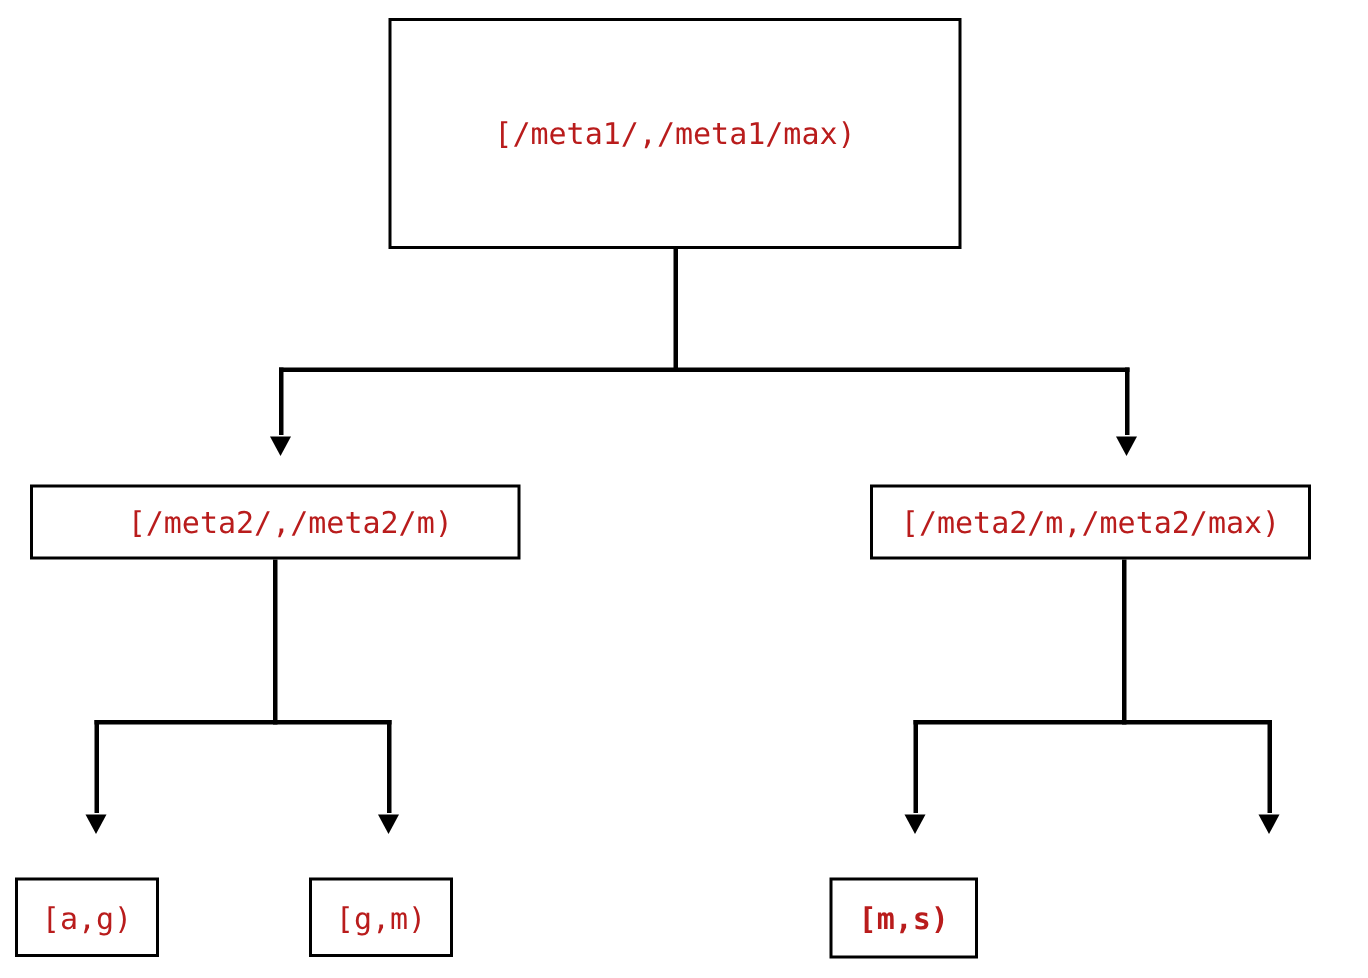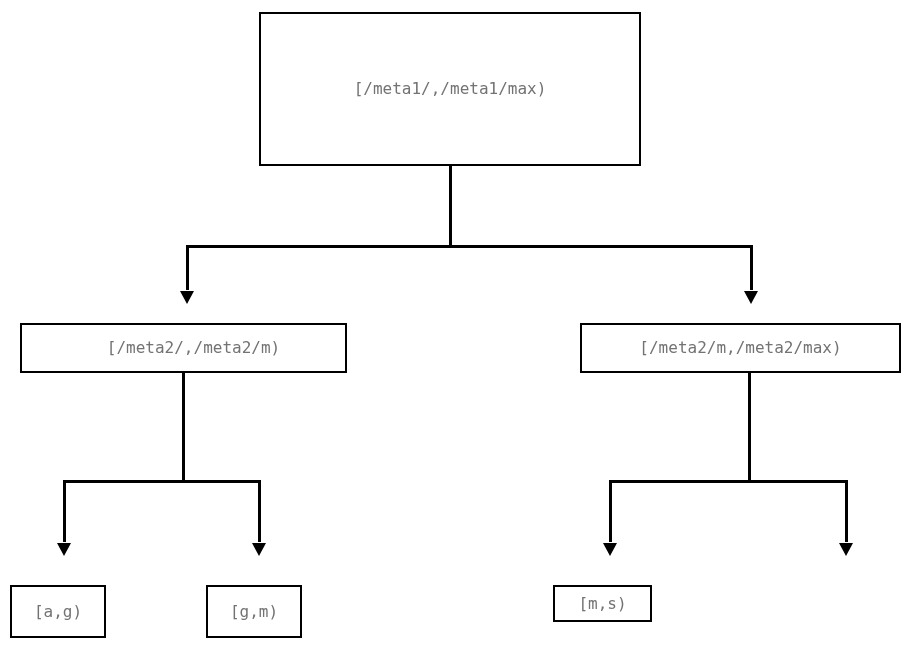--- a/index.html
+++ b/index.html
@@ -21,64 +21,65 @@
     position: absolute;
     box-sizing: border-box;
     background: #ffffff;
     border: 2px solid #000000;
     display: flex;
     align-items: center;
     justify-content: center;
   }
   .node-label {
     font-family: "DejaVu Sans Mono", "Liberation Mono", monospace;
-    font-size: 16px;
+    font-size: 20px;
     line-height: 1;
-    color: #737373;
+    color: #b91c1c;
     white-space: pre;
     letter-spacing: 0px;
   }
   
   #node-root {
     left: 259px;
     top: 12px;
     width: 382px;
     height: 154px;
   }
   #node-meta2-low {
     left: 20px;
     top: 323px;
     width: 327px;
     height: 50px;
     padding-left: 20px;
   }
   #node-meta2-high {
     left: 580px;
     top: 323px;
-    width: 321px;
+    width: 294px;
     height: 50px;
   }
   #node-leaf-ag {
     left: 10px;
     top: 585px;
     width: 96px;
     height: 53px;
     align-items: center;
   }
   #node-leaf-gm {
     left: 206px;
     top: 585px;
     width: 96px;
     height: 53px;
   }
   #node-leaf-ms {
     left: 553px;
     top: 585px;
     width: 99px;
-    height: 37px;
+    height: 54px;
+    font-weight: bold;
   }
   #node-leaf-smax {
     left: 777px;
     top: 585px;
     width: 126px;
     height: 53px;
   }
   
   .edge-v {
     position: absolute;

